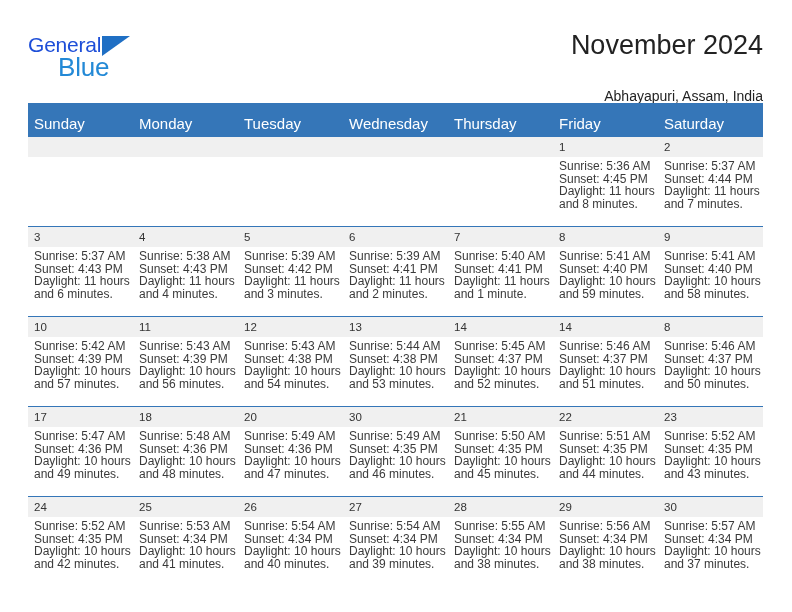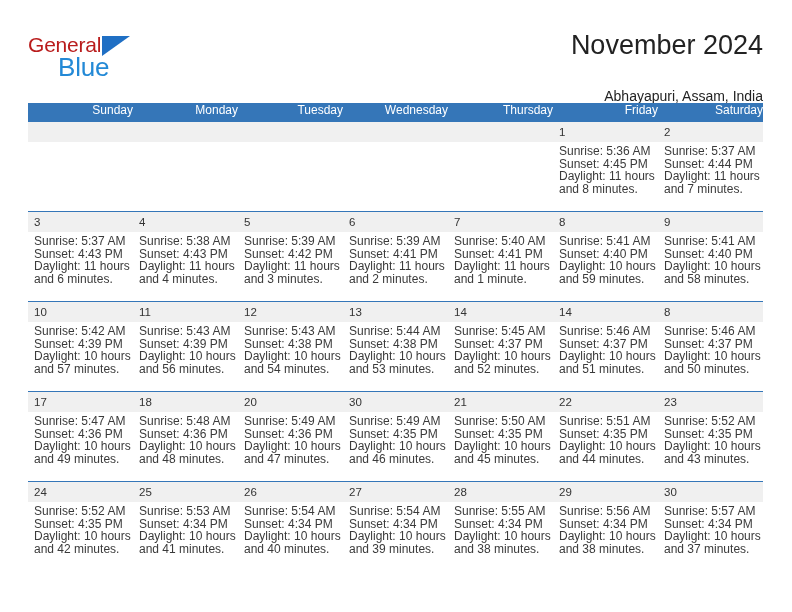--- a/index.html
+++ b/index.html
@@ -31,21 +31,21 @@
   }
   .logo {
     position: absolute;
     left: 0;
     top: 6px;
     width: 180px;
     height: 52px;
   }
   .logo-general {
     font-size: 21px;
-    color: #b91c1c;
+    color: #1d4ed8;
     letter-spacing: -0.2px;
     line-height: 22px;
     display: block;
     font-family: "Liberation Sans", sans-serif;
   }
   .logo-tri {
     position: absolute;
     left: 74px;
     top: 2px;
     width: 0;
@@ -90,24 +90,24 @@
     position: absolute;
     left: 28px;
     top: 103px;
     width: 735px;
     border-collapse: collapse;
     table-layout: fixed;
   }
   .calendar th {
     background: #3576b8;
     color: #ffffff;
-    font-size: 12px;
+    font-size: 15px;
     font-weight: normal;
-    text-align: right;
-    padding: 0 0 4px 6px;
+    text-align: left;
+    padding: 12px 0 4px 6px;
     height: 13px;
     border: none;
   }
   .calendar td {
     vertical-align: top;
     padding: 0;
     border-top: 1px solid #3576b8;
     height: 89px;
     background: #ffffff;
   }

